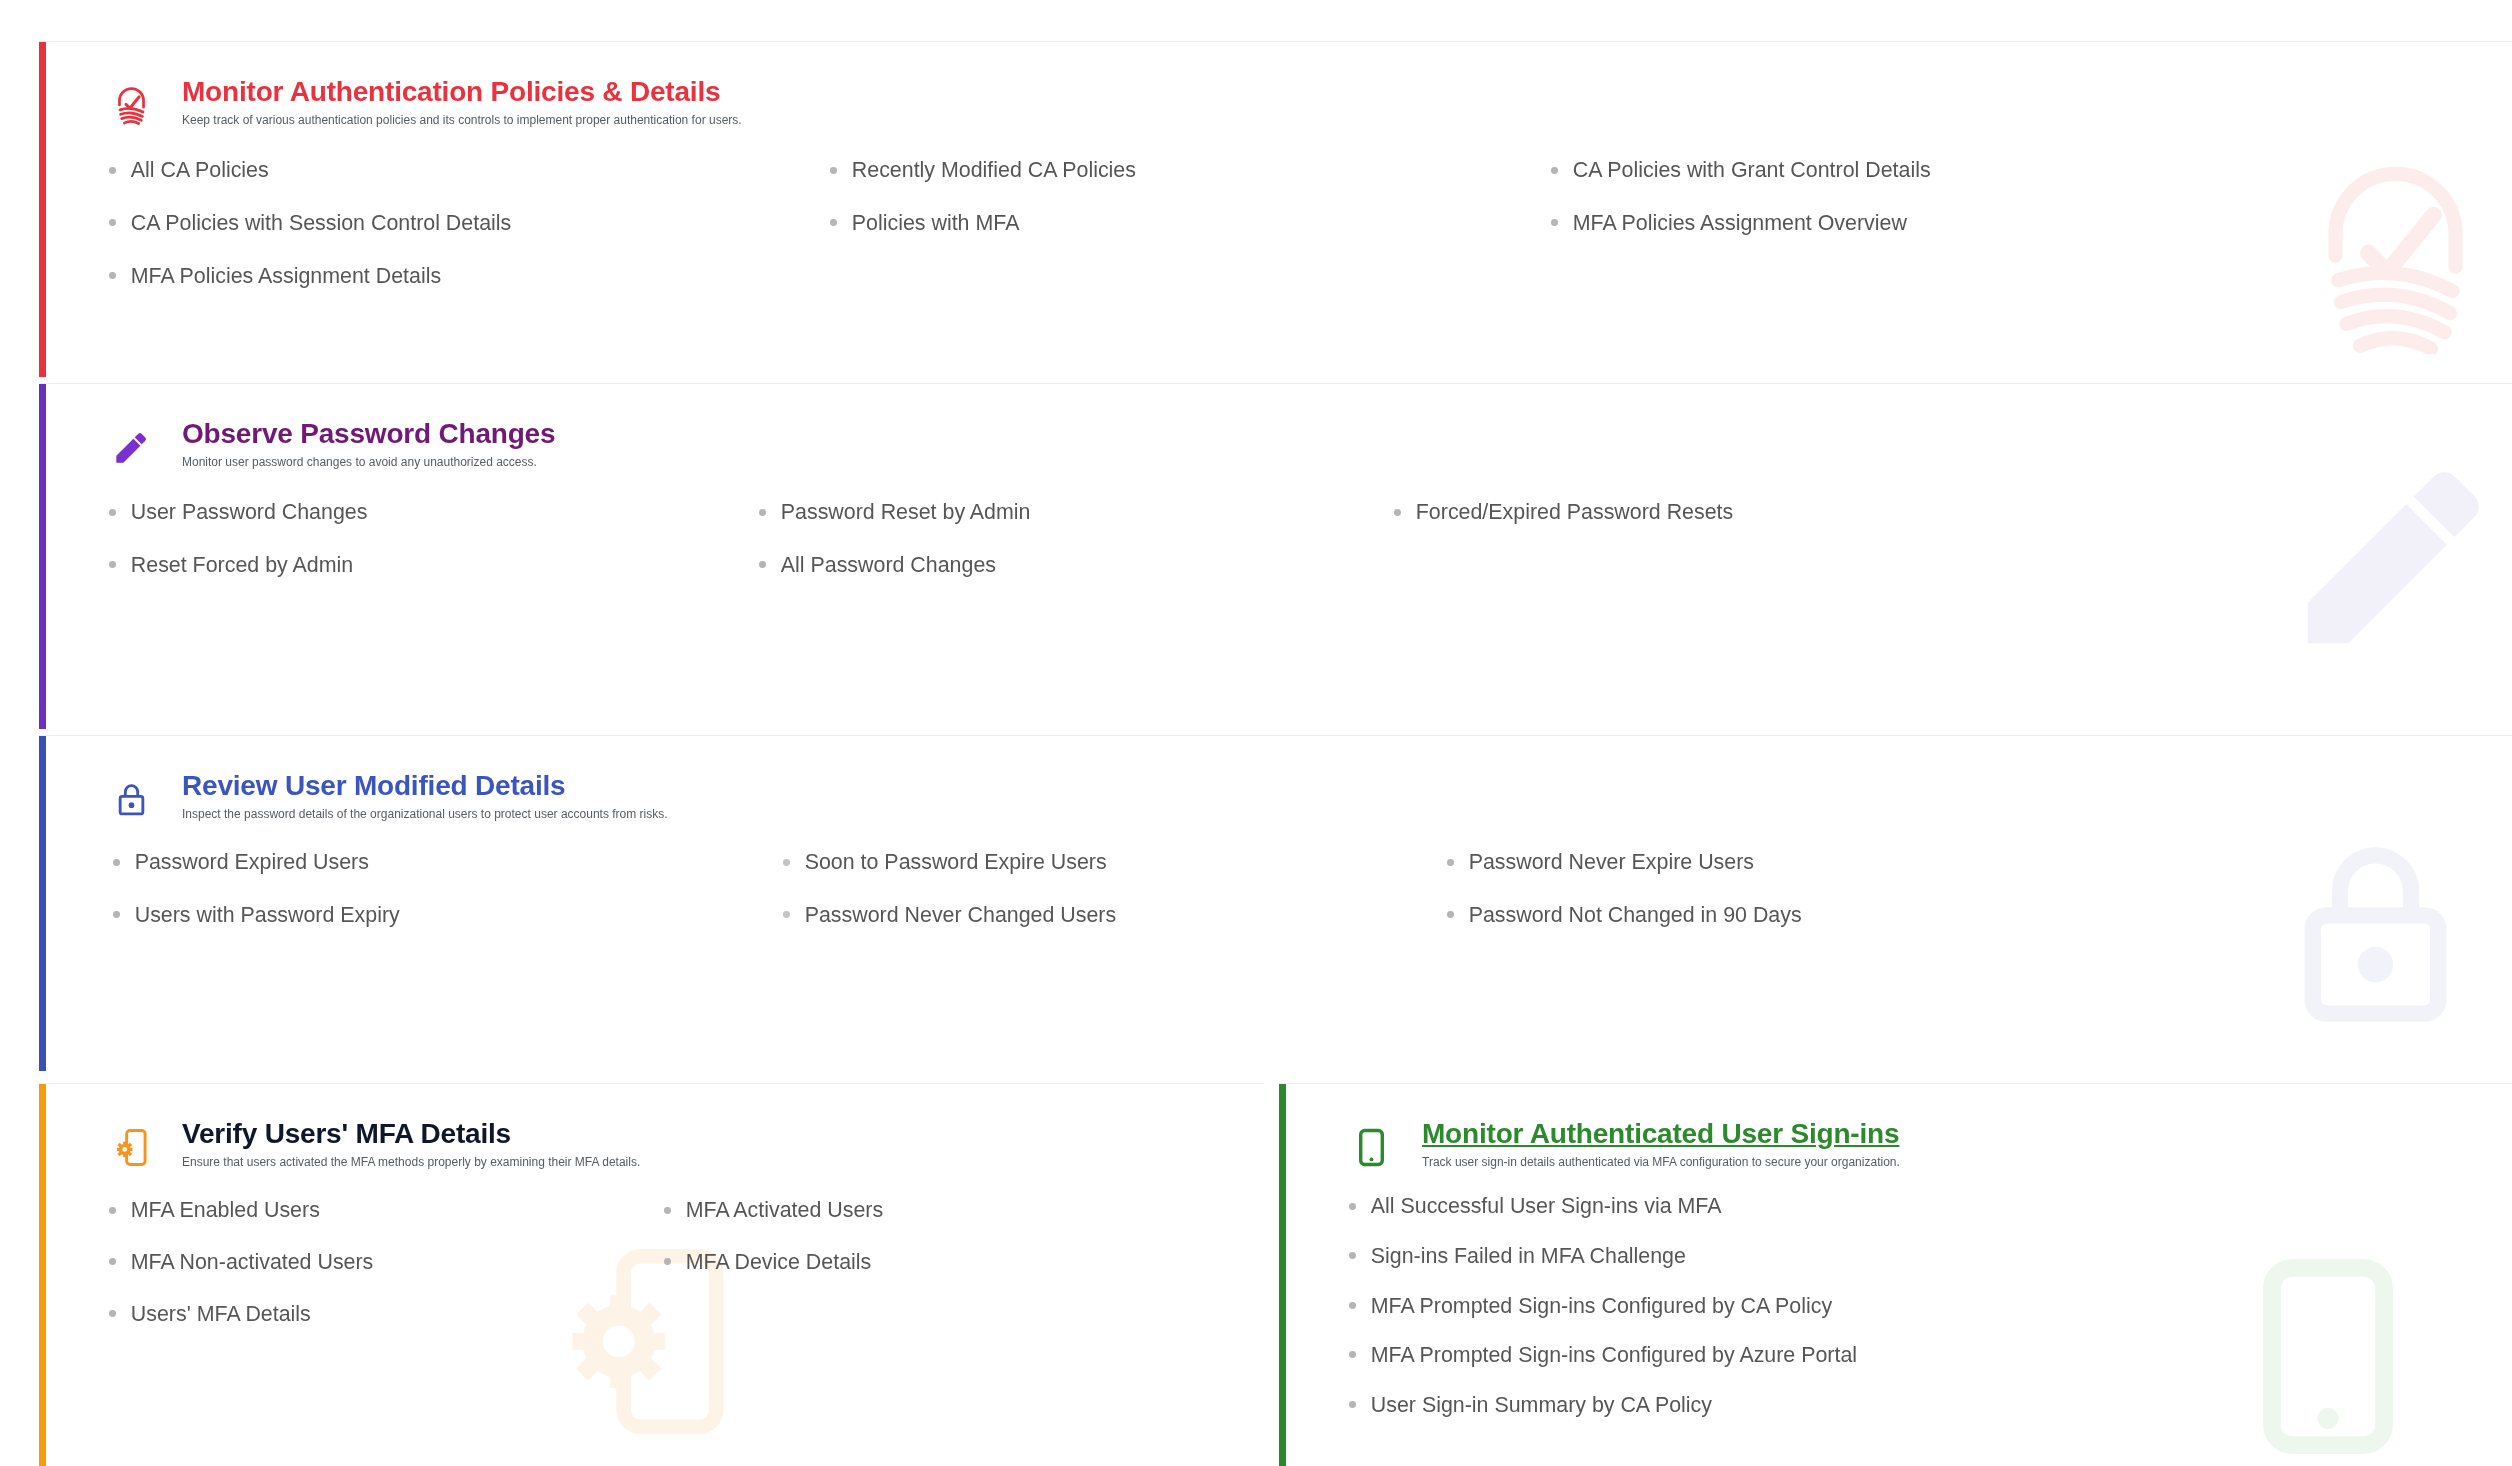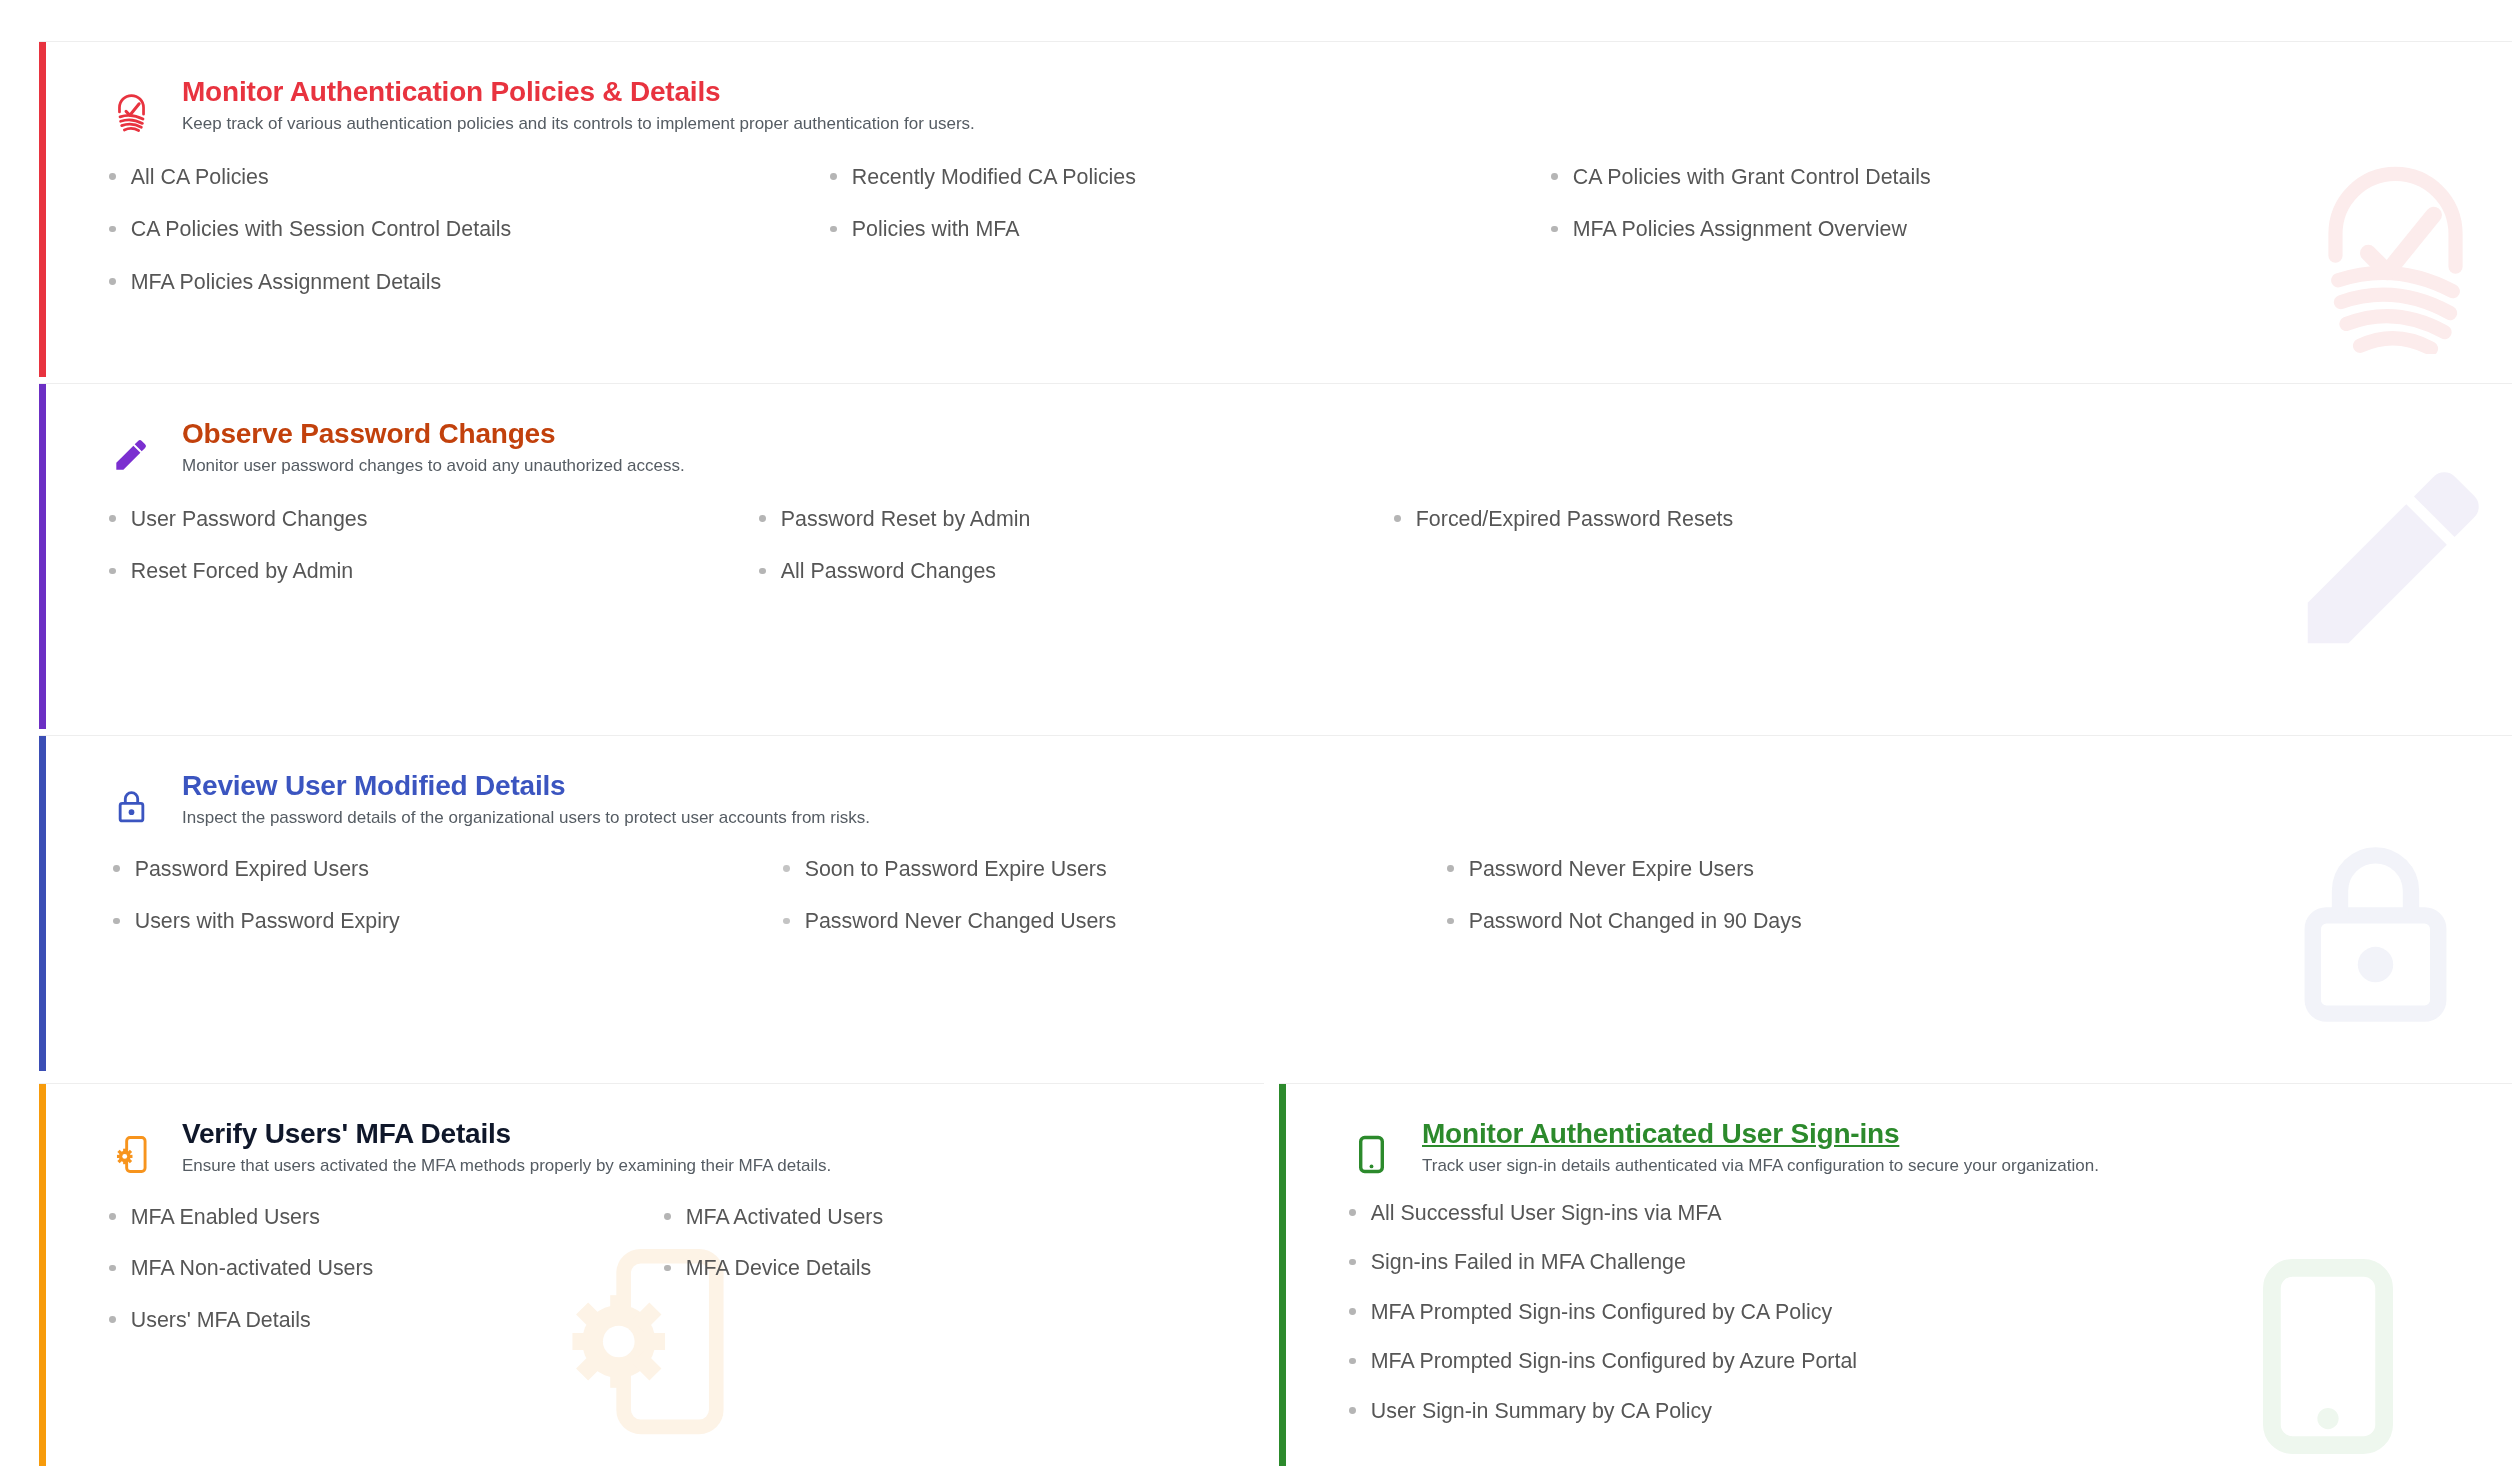--- a/index.html
+++ b/index.html
@@ -55,21 +55,21 @@
   }
   .head-text { padding-top: 1.9px; }
   .head-title {
     font-size: 28px;
     font-weight: bold;
     letter-spacing: -0.2px;
     line-height: 1.1;
     white-space: nowrap;
   }
   .head-sub {
-    font-size: 17px;
+    font-size: 12px;
     color: #555c63;
     margin-top: 5.8px;
     line-height: 1.25;
     white-space: nowrap;
   }
 
   
   .cols {
     display: flex;
     margin-top: 31px;
@@ -112,21 +112,21 @@
 
   
   #card-auth   .accent { background: #e8333f; }
   #card-pwchg  .accent { background: #6c2fc4; }
   #card-pwdet  .accent { background: #3b4eb5; }
   #card-mfa    .accent { background: #f79b0b; }
   #card-signin .accent { background: #2c8a2c; }
 
   
   #card-auth   .head-title { color: #e8333f; }
-  #card-pwchg  .head-title { color: #c2410c; }
+  #card-pwchg  .head-title { color: #701a75; }
   #card-pwdet  .head-title { color: #3b55c0; }
   #card-mfa    .head-title { color: #0f172a; }
   #card-signin .head-title { color: #2c8a2c; text-decoration: underline; }
 
   
   #card-auth   .col:nth-child(1){ width:721px; }
   #card-auth   .col:nth-child(2){ width:721px; }
   #card-pwchg  .col:nth-child(1){ width:650px; }
   #card-pwchg  .col:nth-child(2){ width:635px; }
   #card-pwdet  .col:nth-child(1){ width:670px; }

